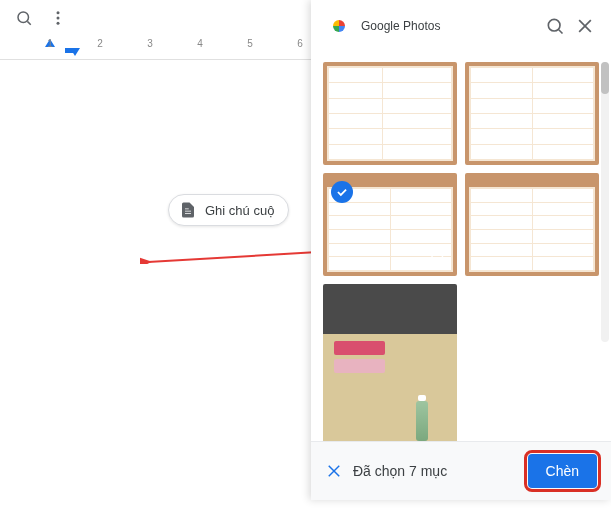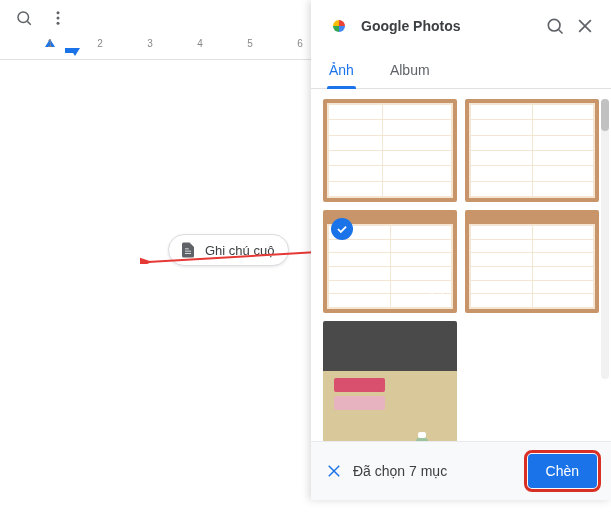--- a/index.html
+++ b/index.html
@@ -11,28 +11,28 @@
 .toolbar-group { display: flex; align-items: center; background: #e8f0fe; border-radius: 18px; padding: 2px 8px; gap: 4px; }
 
 .ruler { height: 24px; position: relative; background: #fff; border-bottom: 1px solid #e0e0e0; padding-left: 10px; }
 .ruler-ticks { position: relative; height: 100%; }
 .ruler-num { position: absolute; top: 2px; font-size: 10px; color: #888; transform: translateX(-50%); }
 .ruler-marker { position: absolute; top: 3px; width: 0; height: 0; border-left: 5px solid transparent; border-right: 5px solid transparent; border-bottom: 8px solid #1a73e8; }
 .ruler-marker.down { border-bottom: none; border-top: 8px solid #1a73e8; top: 12px; }
 .ruler-rect { position: absolute; top: 12px; width: 10px; height: 5px; background: #1a73e8; }
 
 .doc-area { position: absolute; top: 60px; left: 0; width: 310px; height: 460px; background: #fff; }
-.side-note { position: absolute; top: 134px; left: 168px; background: #fff; border: 1px solid #dadce0; border-radius: 18px; padding: 6px 14px 6px 10px; display: flex; align-items: center; gap: 8px; font-size: 13px; color: #3c4043; box-shadow: 0 1px 3px rgba(0,0,0,0.1); margin-top: 40px; }
+.side-note { position: absolute; top: 134px; left: 168px; background: #fff; border: 1px solid #dadce0; border-radius: 18px; padding: 6px 14px 6px 10px; display: flex; align-items: center; gap: 8px; font-size: 13px; color: #3c4043; box-shadow: 0 1px 3px rgba(0,0,0,0.1); }
 
 .arrow { position: absolute; top: 244px; left: 140px; width: 280px; height: 20px; pointer-events: none; }
 
 .panel { position: absolute; top: 0; right: 0; width: 300px; height: 500px; background: #fff; box-shadow: -2px 0 8px rgba(0,0,0,0.15); display: flex; flex-direction: column; }
 .panel-header { display: flex; align-items: center; padding: 14px 16px; gap: 10px; }
 .gphotos-logo { width: 24px; height: 24px; }
-.panel-title { font-size: 14px; color: #3c4043; font-weight: 700; flex: 1; }
+.panel-title { font-size: 12px; color: #3c4043; font-weight: 400; flex: 1; }
 .panel-tabs { display: flex; padding: 0 16px; border-bottom: 1px solid #e0e0e0; gap: 32px; }
 .tab { padding: 10px 2px; font-size: 14px; color: #5f6368; cursor: pointer; position: relative; }
 .tab.active { color: #1a73e8; font-weight: 500; }
 .tab.active::after { content: ''; position: absolute; bottom: -1px; left: 0; right: 0; height: 3px; background: #1a73e8; border-radius: 2px 2px 0 0; }
 
 .gallery { flex: 1; overflow-y: auto; padding: 10px 12px; position: relative; }
 .gallery-grid { display: grid; grid-template-columns: 1fr 1fr; gap: 8px; }
 .thumb { position: relative; background: #d4a574; border: 4px solid #c8956b; border-radius: 2px; aspect-ratio: 1.3/1; overflow: hidden; cursor: pointer; }
 .thumb.tall { aspect-ratio: 0.75/1; grid-column: 1; }
 .thumb.tall-bg { background: linear-gradient(180deg, #4a4a4a 0%, #4a4a4a 28%, #d9c89a 28%, #d9c89a 100%); border: none; }
@@ -141,24 +141,20 @@
         </svg>
     </div>
     <div class="icon-btn">
       <svg width="20" height="20" viewBox="0 0 24 24" stroke="#5f6368" stroke-width="2">
           <line x1="5" y1="5" x2="19" y2="19"></line>
           <line x1="19" y1="5" x2="5" y2="19"></line>
         </svg>
     </div>
   </div>
 
-  <div class="panel-tabs">
-    <div class="tab active">Ảnh</div>
-    <div class="tab">Album</div>
-  </div>
 
   <div class="gallery">
     <div class="gallery-grid">
       <div class="thumb">
         <div class="thumb-table wide">
             <div class="cell"></div>
             <div class="cell"></div>
             <div class="cell"></div>
             <div class="cell"></div>
             <div class="cell"></div>

